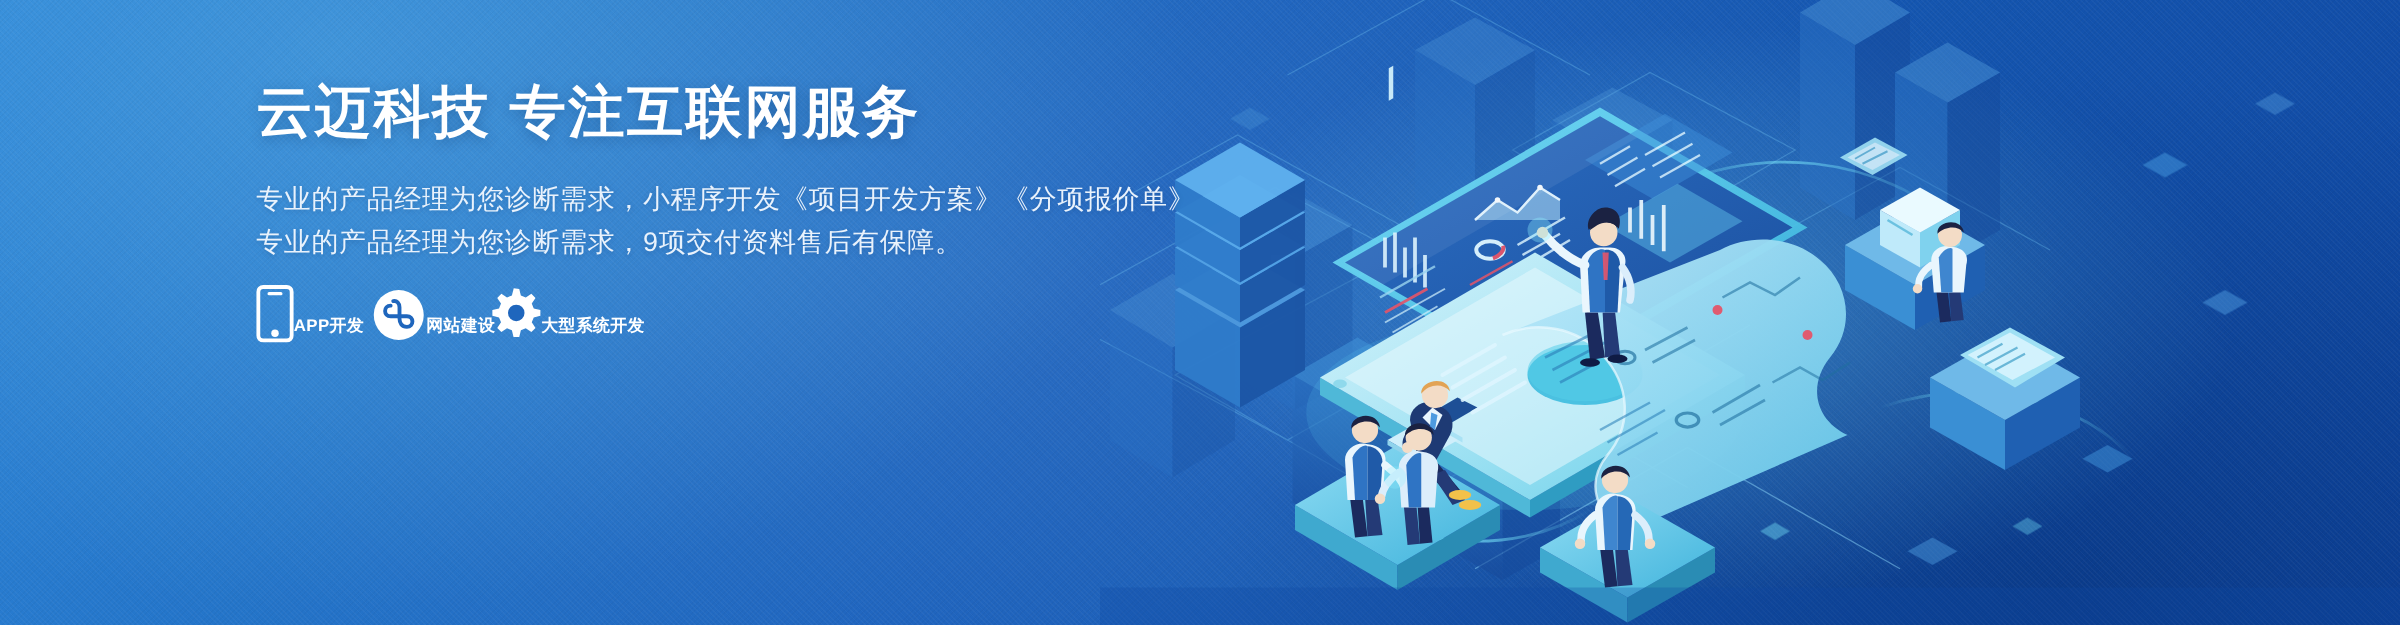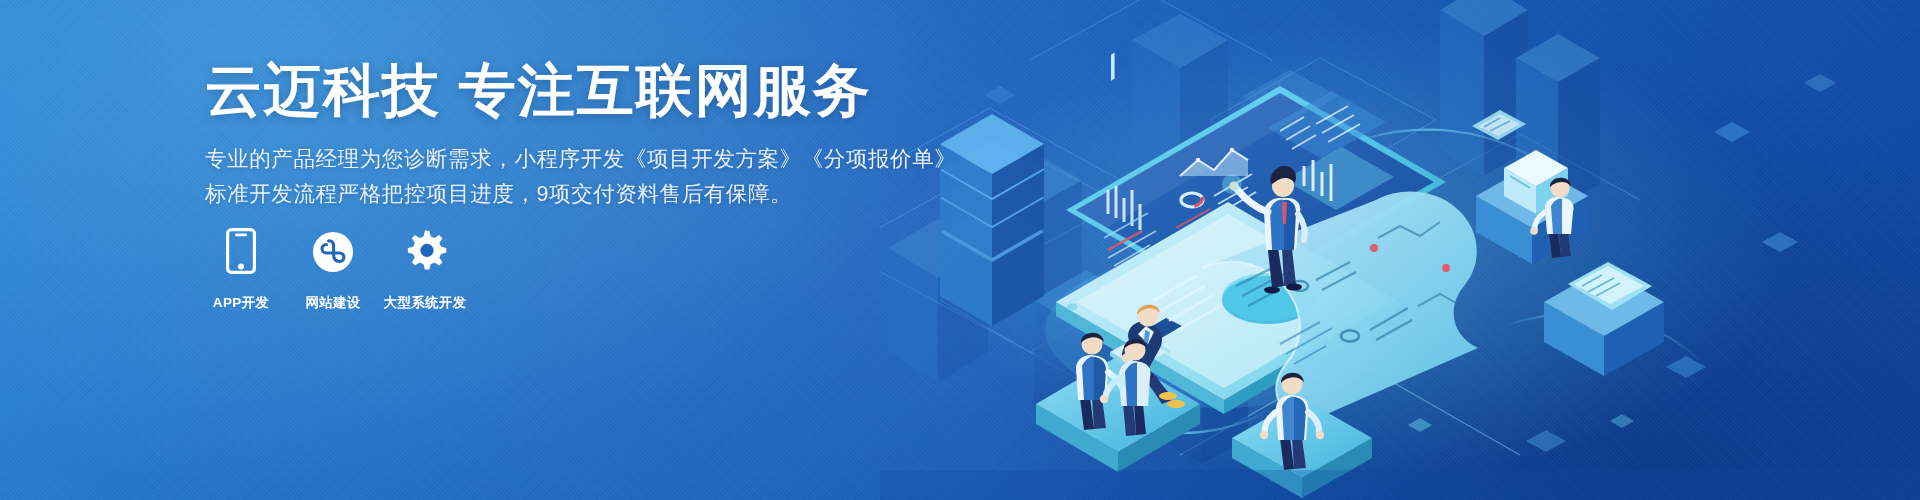--- a/index.html
+++ b/index.html
@@ -26,35 +26,35 @@
   }
   #banner .vignette{
     position:absolute;inset:0;
     background:radial-gradient(ellipse 1500px 760px at 42% 46%, rgba(255,255,255,.07) 0%, rgba(255,255,255,0) 58%);
     pointer-events:none;
   }
 
   
   .copy{position:absolute;left:205px;top:60px;width:760px;}
   .headline{
-    font-size:57px;font-weight:bold;color:#ffffff;letter-spacing:2px;
+    font-size:45px;font-weight:bold;color:#ffffff;letter-spacing:2px;
     line-height:60px;white-space:nowrap;
     text-shadow:0 2px 10px rgba(4,40,90,.30);
   }
   .sub{margin-top:22px;}
   .sub-line{
     font-size:21.5px;color:#e9f2fc;line-height:35px;letter-spacing:.6px;
     white-space:nowrap;font-weight:normal;
     text-shadow:0 1px 4px rgba(4,40,90,.22);
   }
 
   
   .icons{position:absolute;left:205px;top:228px;display:flex;align-items:flex-start;}
   .ico-item{
-    display:flex;flex-direction:column;align-items:center;
+    display:flex;flex-direction:row;align-items:center;
     width:72px;margin-right:20px;
   }
   .ico-item:last-child{margin-right:0;}
   .ico-box{
     height:46px;width:56px;display:flex;align-items:flex-end;justify-content:center;
   }
   .ico-box svg{display:block;}
   .ico-label{
     margin-top:20px;font-size:13.5px;font-weight:bold;color:#ffffff;
     white-space:nowrap;letter-spacing:.3px;
@@ -513,21 +513,21 @@
       </g>
 
       <path d="M0 470 L1040 470 L1040 500 L0 500 Z" fill="#0f47a2" opacity=".28"></path>
     </svg>
   </div>
 
   <div class="copy">
     <div class="headline">云迈科技 专注互联网服务</div>
     <div class="sub">
       <div class="sub-line">专业的产品经理为您诊断需求，小程序开发《项目开发方案》《分项报价单》</div>
-      <div class="sub-line">标准开发流程严格把控项目进度，9项交付资料售后有保障。</div>
+      <div class="sub-line">专业的产品经理为您诊断需求，9项交付资料售后有保障。</div>
     </div>
   </div>
 
   <div class="icons">
 
     <div class="ico-item">
       <div class="ico-box">
         <svg width="30" height="46" viewBox="0 0 30 46" xmlns="http://www.w3.org/2000/svg">
           <rect x="1.6" y="1.6" width="26.8" height="42.8" rx="4" ry="4" fill="none" stroke="#ffffff" stroke-width="3.2"></rect>
           <rect x="9" y="5.6" width="12" height="2.6" rx="1.3" fill="#ffffff"></rect>

